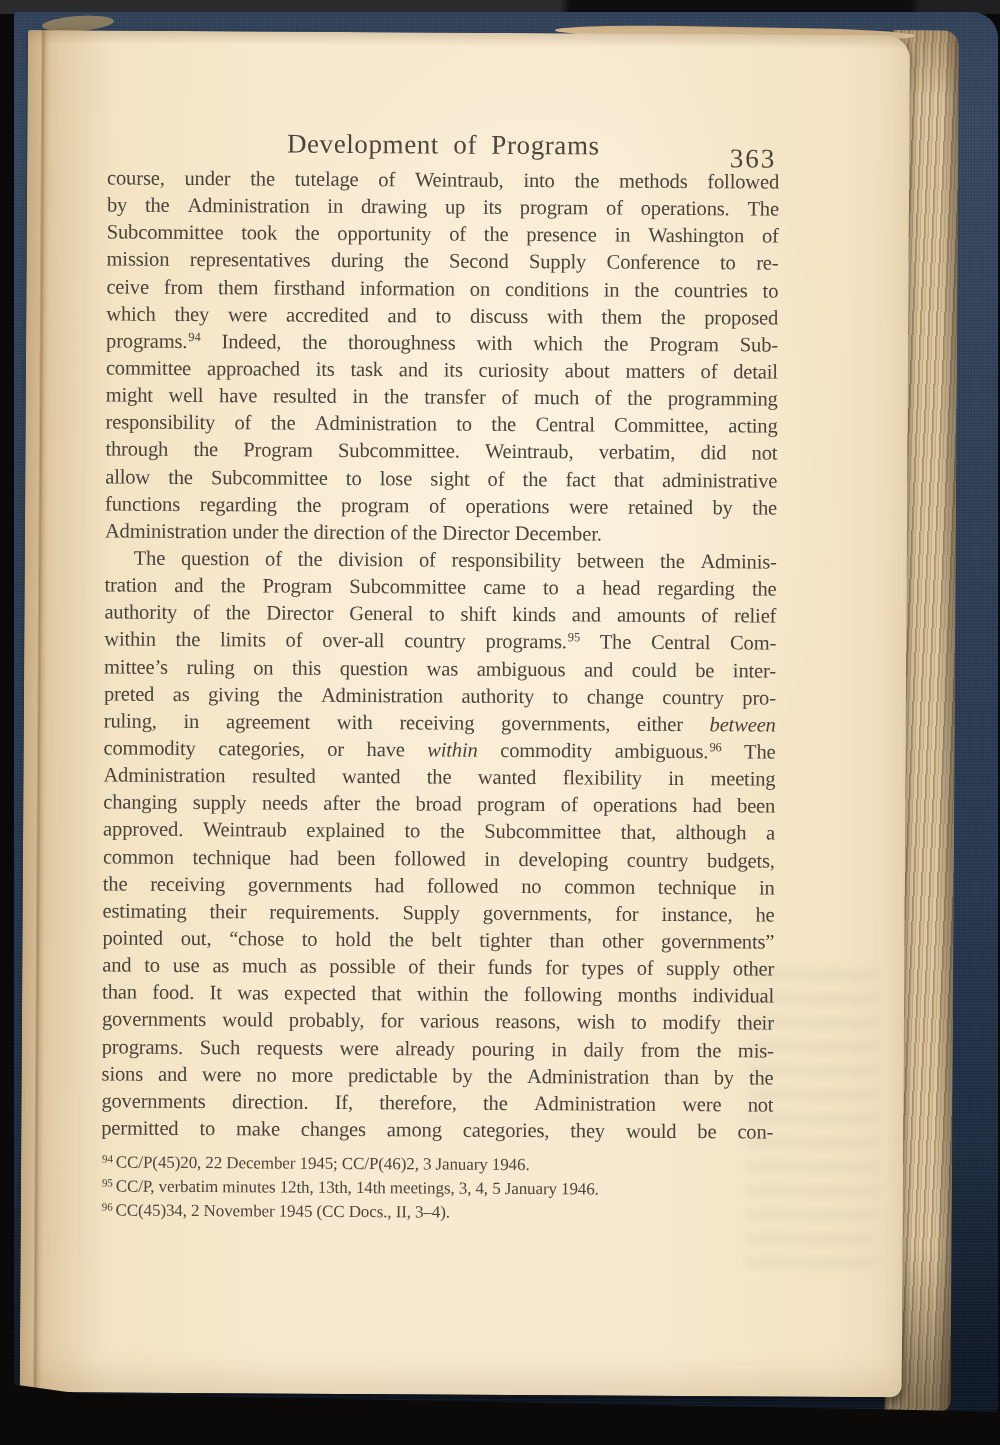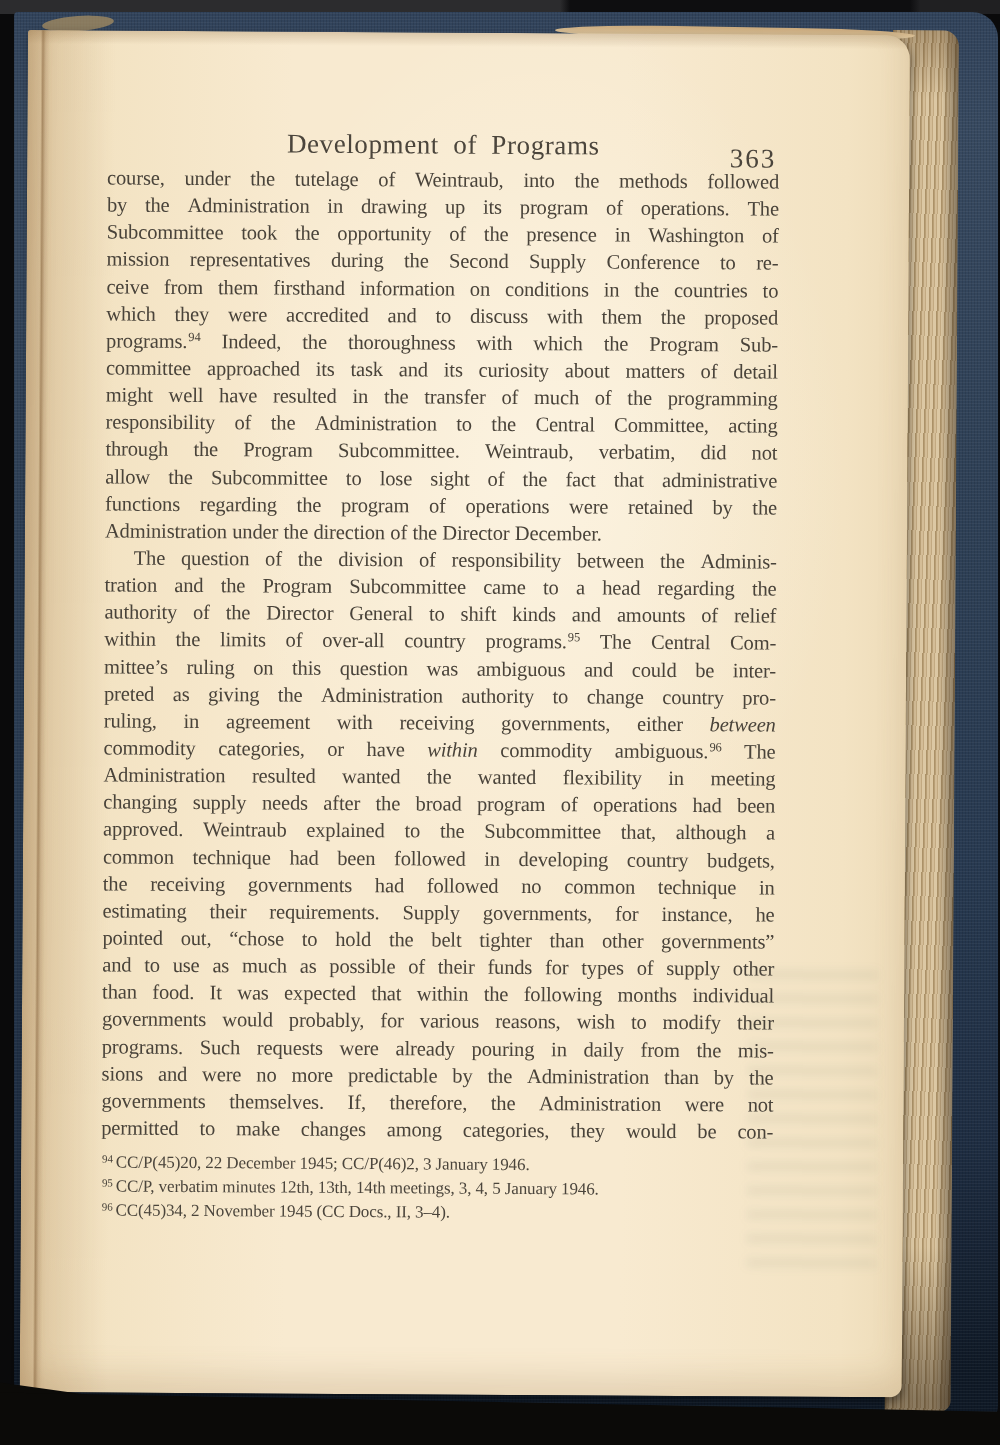--- a/index.html
+++ b/index.html
@@ -114,21 +114,21 @@
           <div class="line"><span class="w"><span>approved.</span></span><span class="w"><span>Weintraub</span></span><span class="w"><span>explained</span></span><span class="w"><span>to</span></span><span class="w"><span>the</span></span><span class="w"><span>Subcommittee</span></span><span class="w"><span>that,</span></span><span class="w"><span>although</span></span><span class="w"><span>a</span></span></div>
           <div class="line"><span class="w"><span>common</span></span><span class="w"><span>technique</span></span><span class="w"><span>had</span></span><span class="w"><span>been</span></span><span class="w"><span>followed</span></span><span class="w"><span>in</span></span><span class="w"><span>developing</span></span><span class="w"><span>country</span></span><span class="w"><span>budgets,</span></span></div>
           <div class="line"><span class="w"><span>the</span></span><span class="w"><span>receiving</span></span><span class="w"><span>governments</span></span><span class="w"><span>had</span></span><span class="w"><span>followed</span></span><span class="w"><span>no</span></span><span class="w"><span>common</span></span><span class="w"><span>technique</span></span><span class="w"><span>in</span></span></div>
           <div class="line"><span class="w"><span>estimating</span></span><span class="w"><span>their</span></span><span class="w"><span>requirements.</span></span><span class="w"><span>Supply</span></span><span class="w"><span>governments,</span></span><span class="w"><span>for</span></span><span class="w"><span>instance,</span></span><span class="w"><span>he</span></span></div>
           <div class="line"><span class="w"><span>pointed</span></span><span class="w"><span>out,</span></span><span class="w"><span>“chose</span></span><span class="w"><span>to</span></span><span class="w"><span>hold</span></span><span class="w"><span>the</span></span><span class="w"><span>belt</span></span><span class="w"><span>tighter</span></span><span class="w"><span>than</span></span><span class="w"><span>other</span></span><span class="w"><span>governments”</span></span></div>
           <div class="line"><span class="w"><span>and</span></span><span class="w"><span>to</span></span><span class="w"><span>use</span></span><span class="w"><span>as</span></span><span class="w"><span>much</span></span><span class="w"><span>as</span></span><span class="w"><span>possible</span></span><span class="w"><span>of</span></span><span class="w"><span>their</span></span><span class="w"><span>funds</span></span><span class="w"><span>for</span></span><span class="w"><span>types</span></span><span class="w"><span>of</span></span><span class="w"><span>supply</span></span><span class="w"><span>other</span></span></div>
           <div class="line"><span class="w"><span>than</span></span><span class="w"><span>food.</span></span><span class="w"><span>It</span></span><span class="w"><span>was</span></span><span class="w"><span>expected</span></span><span class="w"><span>that</span></span><span class="w"><span>within</span></span><span class="w"><span>the</span></span><span class="w"><span>following</span></span><span class="w"><span>months</span></span><span class="w"><span>individual</span></span></div>
           <div class="line"><span class="w"><span>governments</span></span><span class="w"><span>would</span></span><span class="w"><span>probably,</span></span><span class="w"><span>for</span></span><span class="w"><span>various</span></span><span class="w"><span>reasons,</span></span><span class="w"><span>wish</span></span><span class="w"><span>to</span></span><span class="w"><span>modify</span></span><span class="w"><span>their</span></span></div>
           <div class="line"><span class="w"><span>programs.</span></span><span class="w"><span>Such</span></span><span class="w"><span>requests</span></span><span class="w"><span>were</span></span><span class="w"><span>already</span></span><span class="w"><span>pouring</span></span><span class="w"><span>in</span></span><span class="w"><span>daily</span></span><span class="w"><span>from</span></span><span class="w"><span>the</span></span><span class="w"><span>mis-</span></span></div>
           <div class="line"><span class="w"><span>sions</span></span><span class="w"><span>and</span></span><span class="w"><span>were</span></span><span class="w"><span>no</span></span><span class="w"><span>more</span></span><span class="w"><span>predictable</span></span><span class="w"><span>by</span></span><span class="w"><span>the</span></span><span class="w"><span>Administration</span></span><span class="w"><span>than</span></span><span class="w"><span>by</span></span><span class="w"><span>the</span></span></div>
-          <div class="line"><span class="w"><span>governments</span></span><span class="w"><span>themselves.</span></span><span class="w"><span>If,</span></span><span class="w"><span>therefore,</span></span><span class="w"><span>the</span></span><span class="w"><span>Administration</span></span><span class="w"><span>were</span></span><span class="w"><span>not</span></span></div>
+          <div class="line"><span class="w"><span>governments</span></span><span class="w"><span>direction.</span></span><span class="w"><span>If,</span></span><span class="w"><span>therefore,</span></span><span class="w"><span>the</span></span><span class="w"><span>Administration</span></span><span class="w"><span>were</span></span><span class="w"><span>not</span></span></div>
           <div class="line"><span class="w"><span>permitted</span></span><span class="w"><span>to</span></span><span class="w"><span>make</span></span><span class="w"><span>changes</span></span><span class="w"><span>among</span></span><span class="w"><span>categories,</span></span><span class="w"><span>they</span></span><span class="w"><span>would</span></span><span class="w"><span>be</span></span><span class="w"><span>con-</span></span></div>
         </div>
       <div class="footnotes">
           <div class="footnote"><span class="sup">94</span>CC/P(45)20, 22 December 1945; CC/P(46)2, 3 January 1946.</div>
           <div class="footnote"><span class="sup">95</span>CC/P, verbatim minutes 12th, 13th, 14th meetings, 3, 4, 5 January 1946.</div>
           <div class="footnote"><span class="sup">96</span>CC(45)34, 2 November 1945 (CC Docs., II, 3–4).</div>
         </div>
     </div>
   </div>
 

